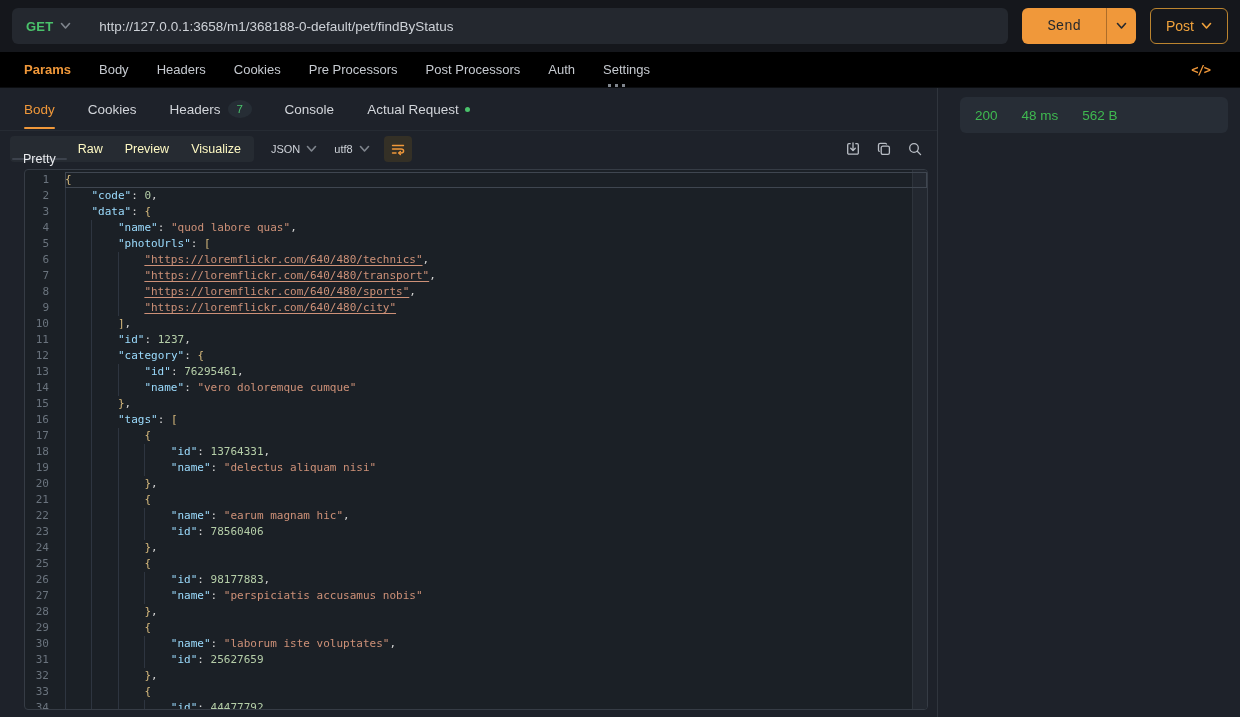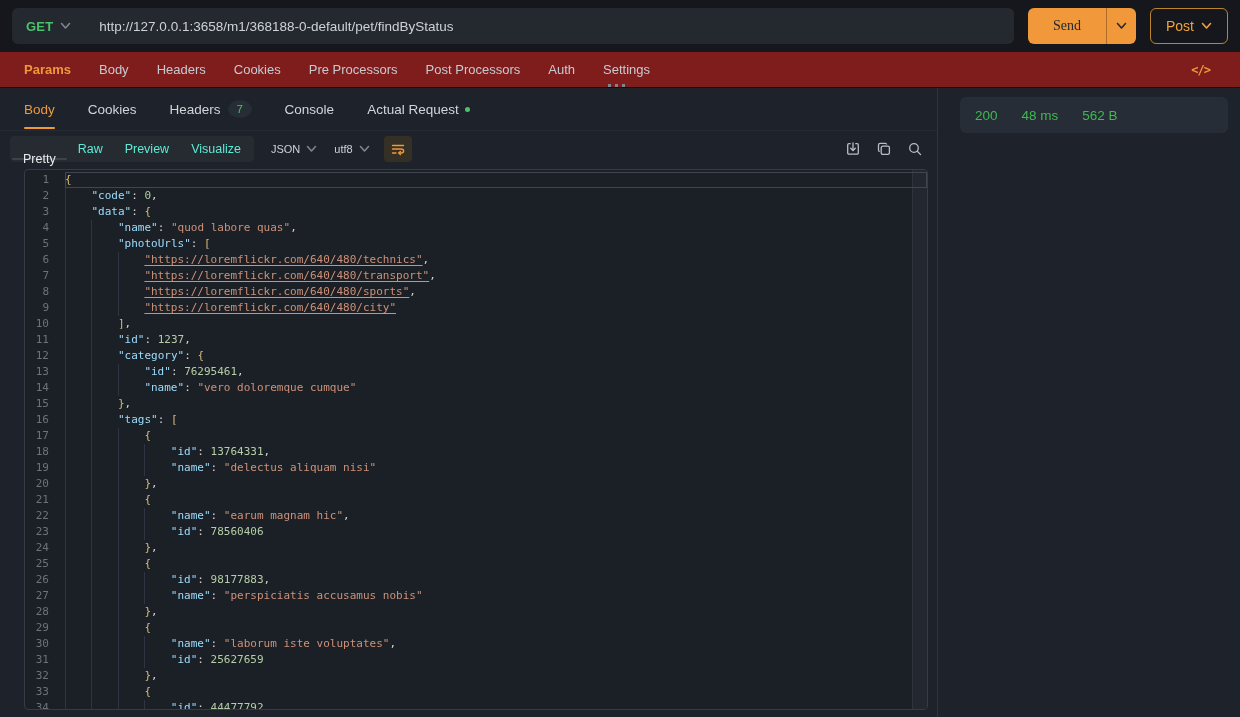--- a/index.html
+++ b/index.html
@@ -8,29 +8,29 @@
 
   
   .topbar{height:52px;display:flex;align-items:center;padding:0 12px;gap:14px;background:#15171c;}
   .url-box{flex:1;height:36px;background:#24282f;border-radius:6px;display:flex;align-items:center;padding:0 14px;}
   .method-btn{display:flex;align-items:center;gap:7px;background:none;border:none;cursor:pointer;padding:0;margin-right:26px;justify-content:center;}
   .method-btn .m-label{color:#4ac26b;font-weight:700;font-size:13px;letter-spacing:.2px;}
   .chev{width:11px;height:8px;}
   .chev polyline{fill:none;stroke:#7f858d;stroke-width:1.6;stroke-linecap:round;stroke-linejoin:round;}
   .url-input{flex:1;background:transparent;border:none;outline:none;color:#ced2d8;font-size:13.5px;font-family:"Liberation Sans",sans-serif;}
   .send-group{display:flex;height:36px;border-radius:6px;overflow:hidden;flex-shrink:0;}
-  .send-main{background:#f0983a;color:#26292e;font-size:14px;padding:0 25px;border:none;cursor:pointer;font-family:Liberation Serif, serif;}
+  .send-main{background:#f0983a;color:#26292e;font-size:14px;padding:0 25px;border:none;cursor:pointer;font-family:Liberation Mono, monospace;}
   .send-caret{background:#f0983a;border:none;border-left:1px solid rgba(0,0,0,.28);width:30px;display:flex;align-items:center;justify-content:center;cursor:pointer;}
   .send-caret polyline{stroke:#26292e;}
   .save-btn{height:36px;border:1px solid #bb842f;color:#f0a23c;background:transparent;border-radius:6px;
             padding:0 15px;font-size:14px;display:flex;align-items:center;gap:7px;cursor:pointer;flex-shrink:0;font-family:"Liberation Sans",sans-serif;}
   .save-btn .chev polyline{stroke:#f0a23c;}
 
   
-  .req-tabs{height:35px;display:flex;align-items:center;gap:28px;padding:0 24px;background:#7f1d1d;border-bottom:1px solid #0b0d10;}
+  .req-tabs{height:35px;display:flex;align-items:center;gap:28px;padding:0 24px;background:#000000;border-bottom:1px solid #0b0d10;}
   .req-tab{font-size:13px;color:#c6cad0;cursor:pointer;}
   .req-tab.active{color:#f0983a;font-weight:700;}
   .code-btn{margin-left:auto;background:none;border:none;color:#f0983a;cursor:pointer;
             font-family:"DejaVu Sans Mono",monospace;font-size:12px;font-weight:700;letter-spacing:-1px;}
   .splitter{position:absolute;left:608px;top:84px;display:flex;gap:4px;z-index:5;cursor:row-resize;}
   .splitter i{width:3px;height:3px;background:#80868e;display:block;}
 
   
   .response{display:flex;height:629px;background:#1e222a;}
   .resp-left{width:937px;border-right:1px solid #30353d;display:flex;flex-direction:column;}
@@ -40,21 +40,21 @@
   .resp-tab{position:relative;font-size:13.5px;color:#d2d5da;cursor:pointer;height:100%;display:flex;align-items:center;gap:7px;}
   .resp-tab.active{color:#f0983a;}
   .resp-tab.active::after{content:"";position:absolute;left:0;right:0;bottom:1px;height:2px;background:#f0983a;border-radius:1px;}
   .badge{min-width:18px;height:18px;border-radius:50%;background:#262d35;color:#4ac26b;font-size:11.5px;
          display:flex;align-items:center;justify-content:center;padding:0 3px;}
   .green-dot{width:5px;height:5px;border-radius:50%;background:#4ac26b;margin-left:-1px;}
 
   
   .resp-toolbar{height:36px;display:flex;align-items:center;padding:0 14px 0 10px;}
   .segmented{display:flex;background:#262b32;border-radius:4px;padding:2px;height:26px;box-sizing:border-box;align-items:stretch;}
-  .seg{padding:0 11px;font-size:12.5px;color:#5eead4;display:flex;align-items:center;border-radius:3px;cursor:pointer;}
+  .seg{padding:0 11px;font-size:12.5px;color:#fef9c3;display:flex;align-items:center;border-radius:3px;cursor:pointer;}
   .seg.active{background:#3d434d;color:#e9ebee;margin-top:20px;}
   .select{display:flex;align-items:center;gap:6px;color:#ced2d8;font-size:11px;margin-left:17px;cursor:pointer;}
   .wrap-btn{width:28px;height:26px;margin-left:14px;background:#343026;border:none;border-radius:4px;
             display:flex;align-items:center;justify-content:center;cursor:pointer;}
   .tool-icons{margin-left:auto;display:flex;gap:15px;align-items:center;}
   .tool-icons svg{display:block;cursor:pointer;}
   .ticon{stroke:#b9bec5;fill:none;stroke-width:1.3;stroke-linecap:round;stroke-linejoin:round;}
 
   
   .code-panel{position:relative;margin:2px 9px 7px 24px;flex:1;background:#1b2026;border:1px solid #363c45;

